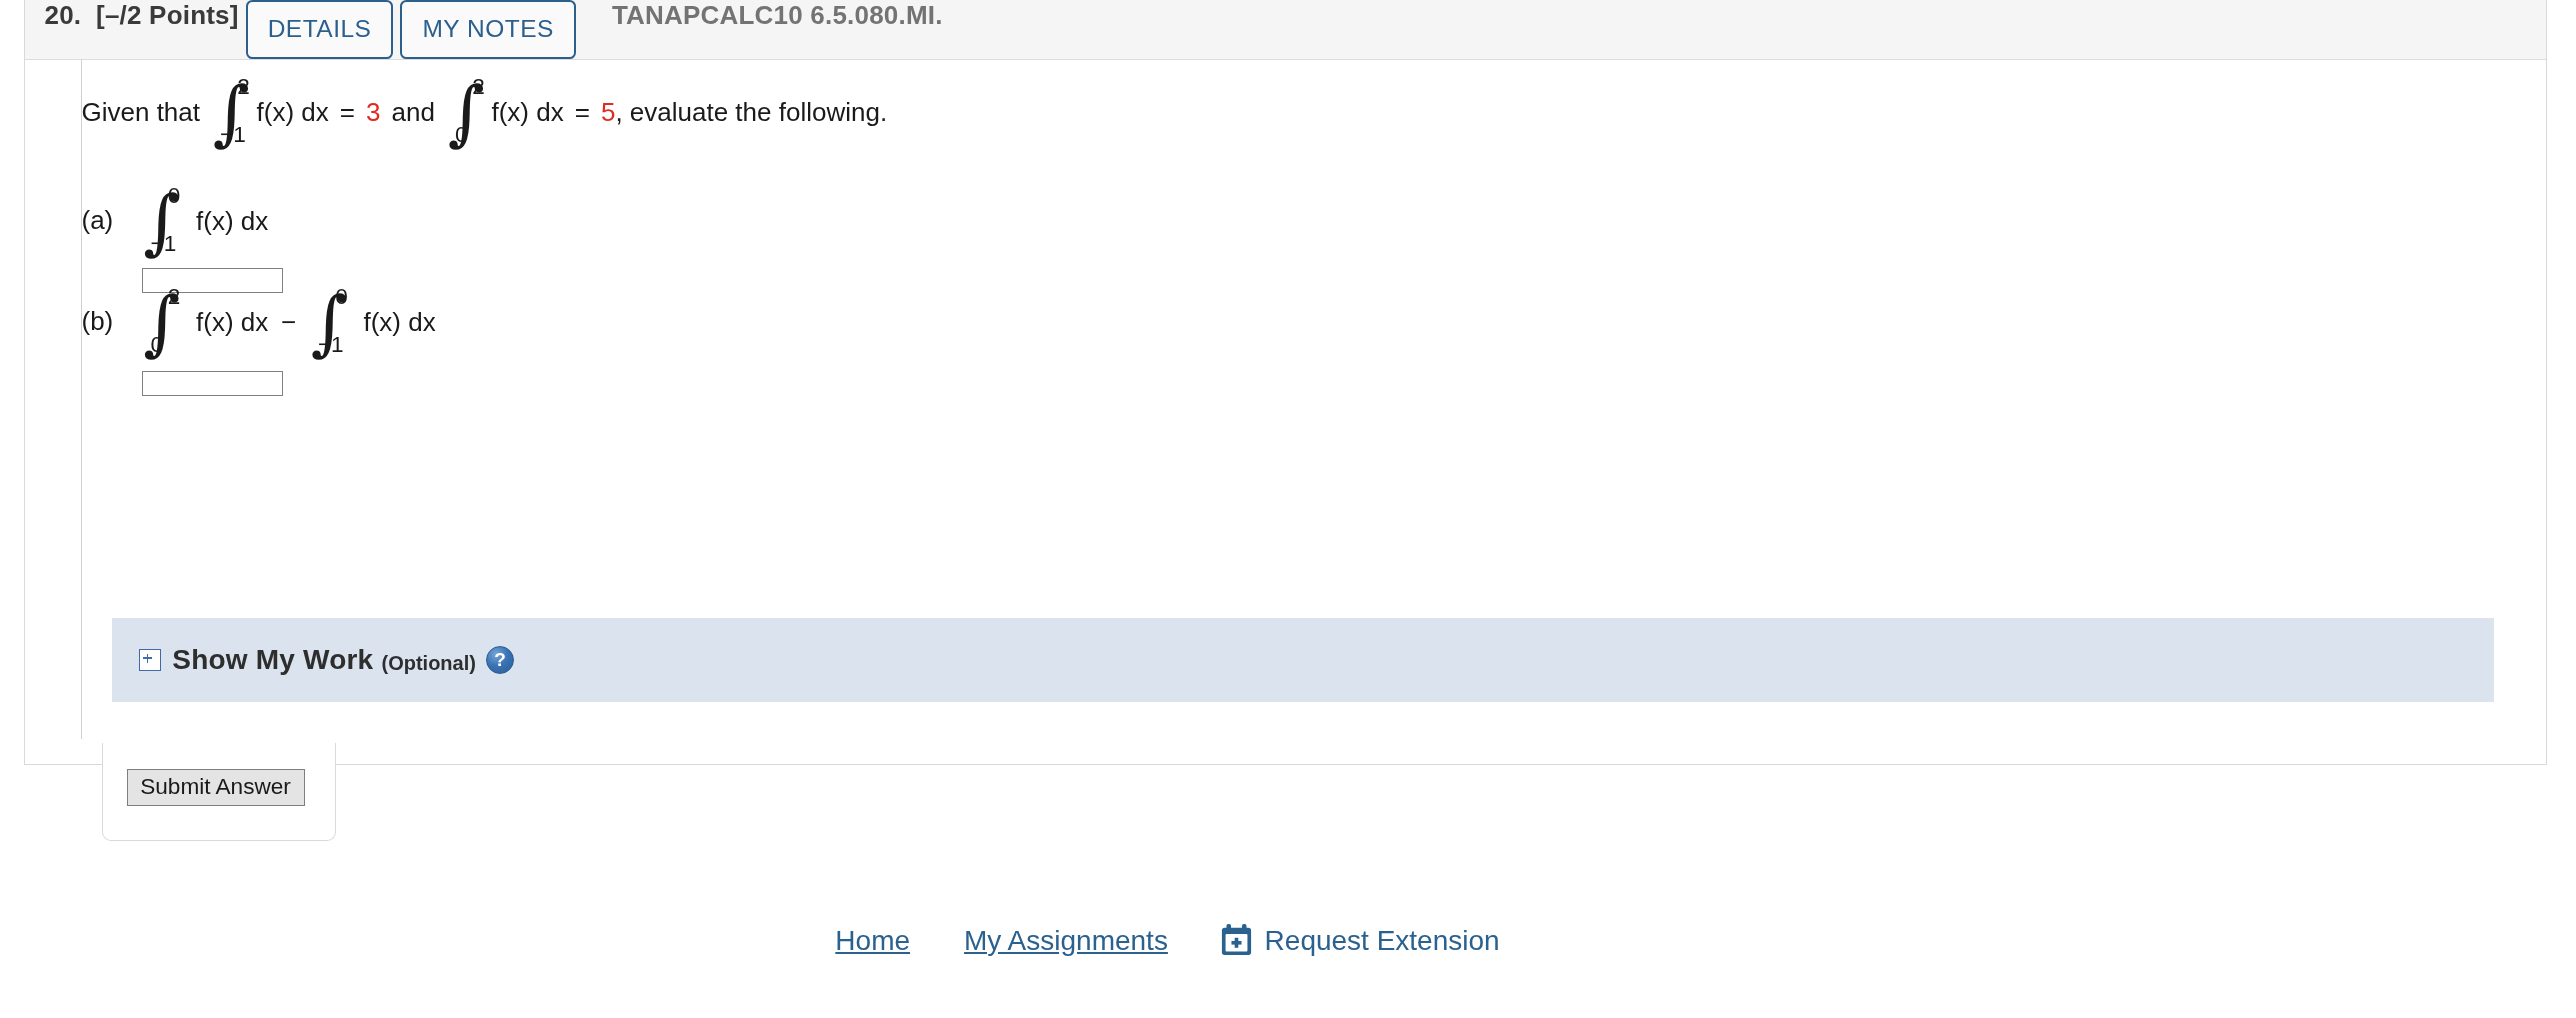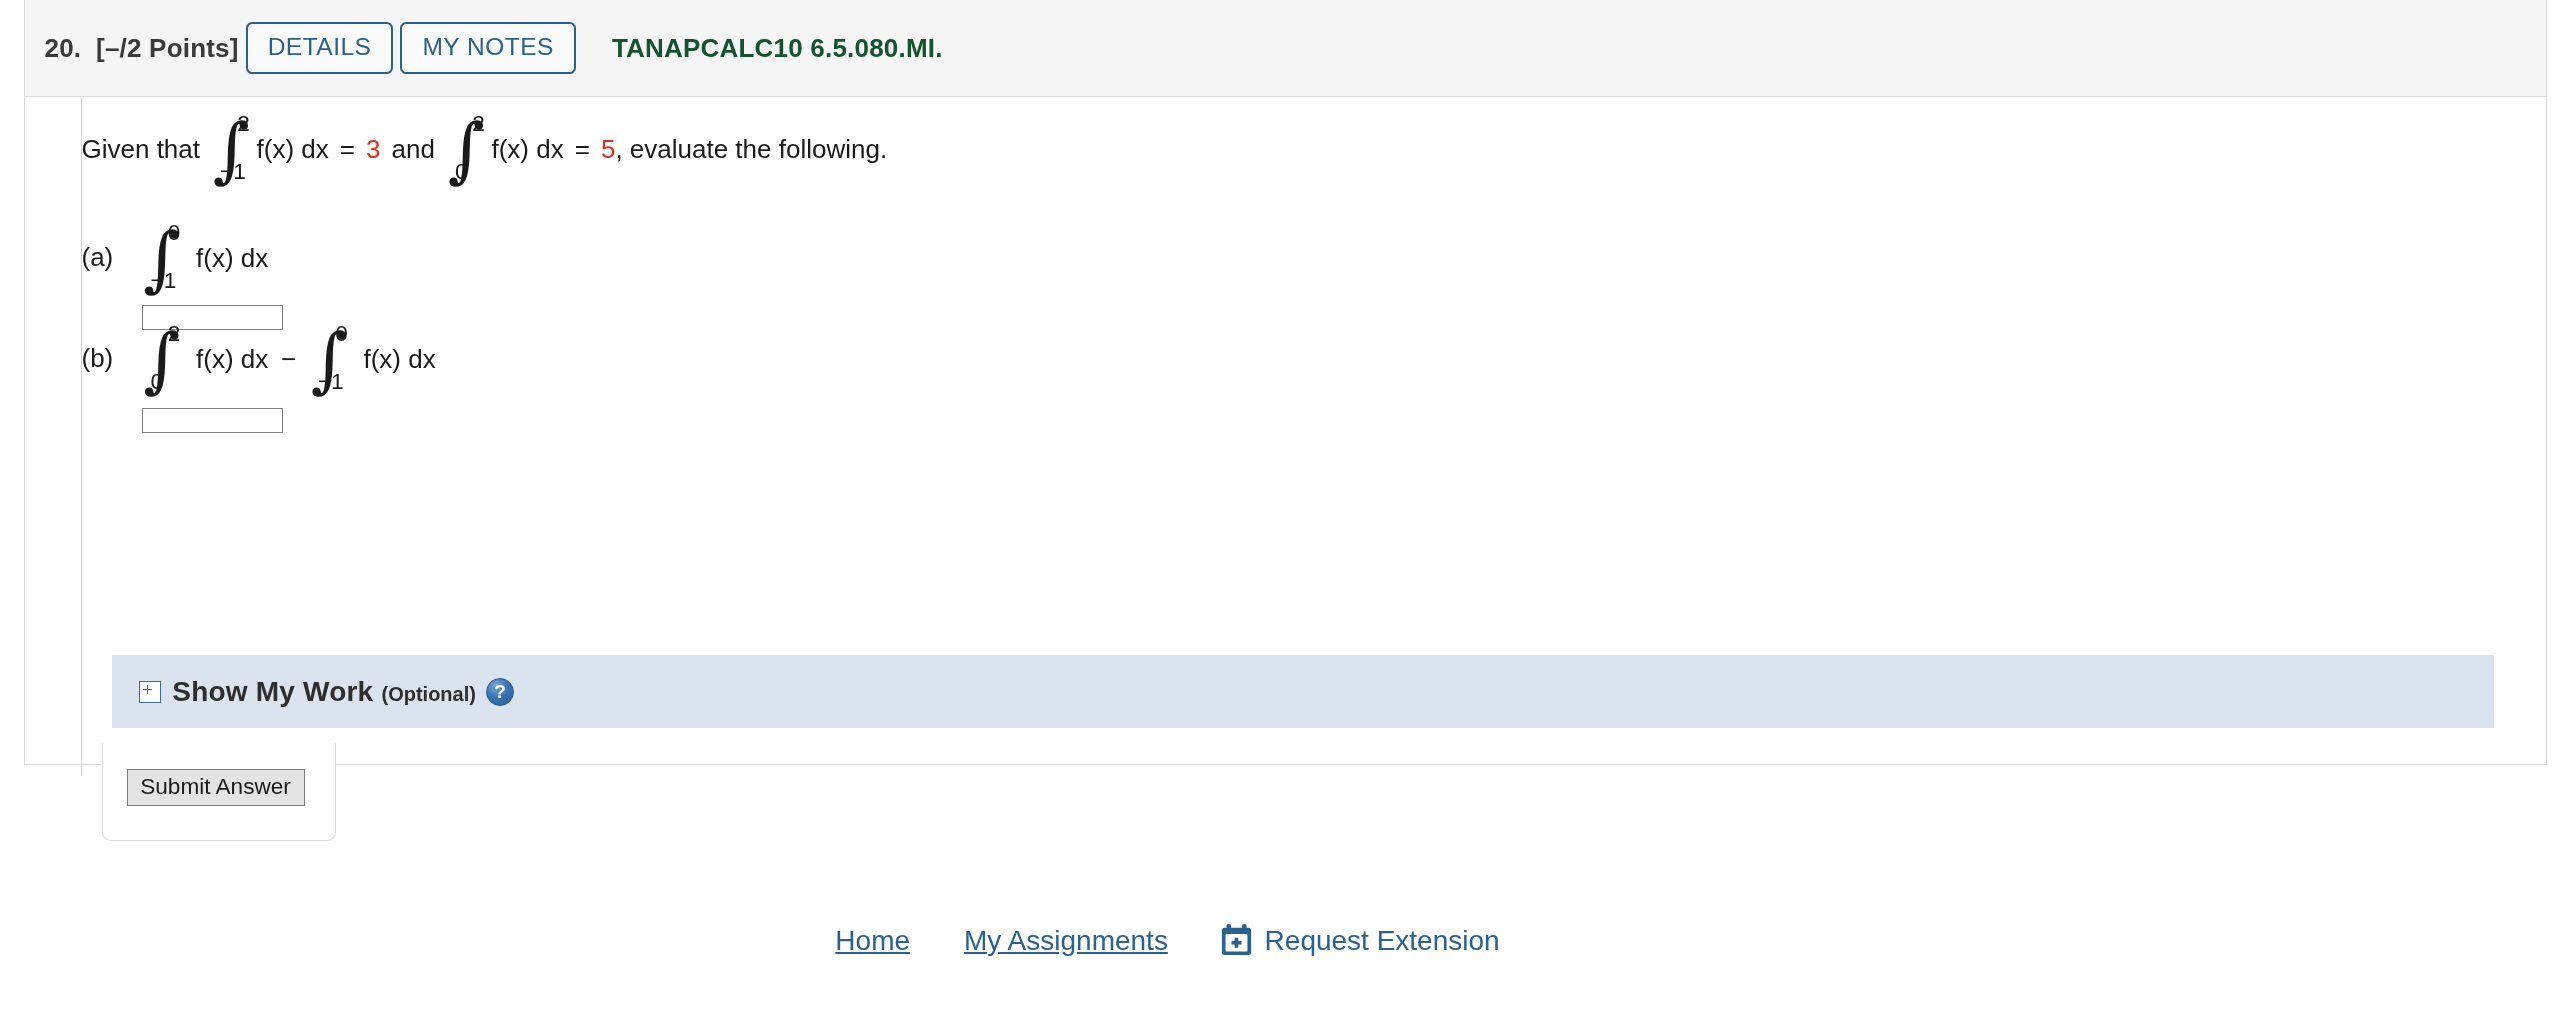--- a/index.html
+++ b/index.html
@@ -25,25 +25,24 @@
     height: 765px;
     box-sizing: border-box;
     border: 0.9px solid #d9d9d9;
     border-top: none;
     background: #ffffff;
   }
 
   
   #question-header {
     position: relative;
-    height: 97px;
+    height: 60px;
     background: #f5f5f5;
     border-bottom: 0.9px solid #dcdcdc;
     display: flex;
-    align-items: center;
     padding-left: 20px;
     box-sizing: border-box;
   }
   #points-label {
     font-size: 26px;
     font-weight: bold;
     color: #3a3a3a;
     letter-spacing: 0.2px;
     white-space: pre;
   }
@@ -58,21 +57,21 @@
     letter-spacing: 0.5px;
     padding: 11px 20px 11.8px 20px;
     line-height: 1;
     cursor: pointer;
     font-family: "Liberation Sans", sans-serif;
   }
   #assignment-code {
     margin-left: 36px;
     font-size: 26px;
     font-weight: bold;
-    color: #14532d;
+    color: #737373;
     letter-spacing: 0.2px;
   }
   #ask-teacher-button {
     position: absolute;
     right: 23.5px;
     top: 13.6px;
     border: 2.7px solid #2b5f8e;
     border-radius: 6.3px;
     background: #fafafa;
     color: #2b5f8e;
@@ -171,21 +170,21 @@
     padding: 0 3.6px;
     outline: none;
   }
 
   
   #show-my-work-bar {
     position: absolute;
     left: 30px;
     top: 558px;
     width: 2382px;
-    height: 73px;
+    height: 84px;
     background: #dbe4ee;
     display: flex;
     align-items: center;
     padding-left: 27px;
     box-sizing: border-box;
     cursor: pointer;
   }
   #expand-icon {
     width: 20px;
     height: 20px;

